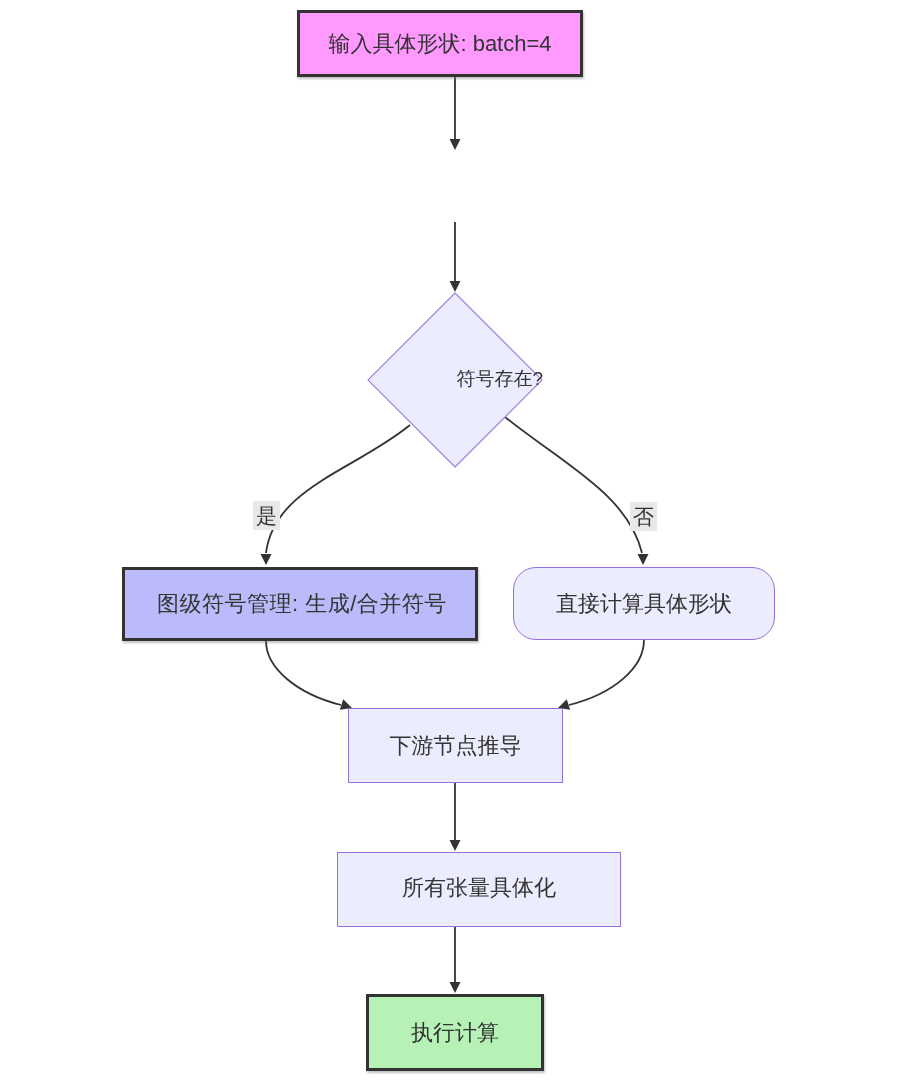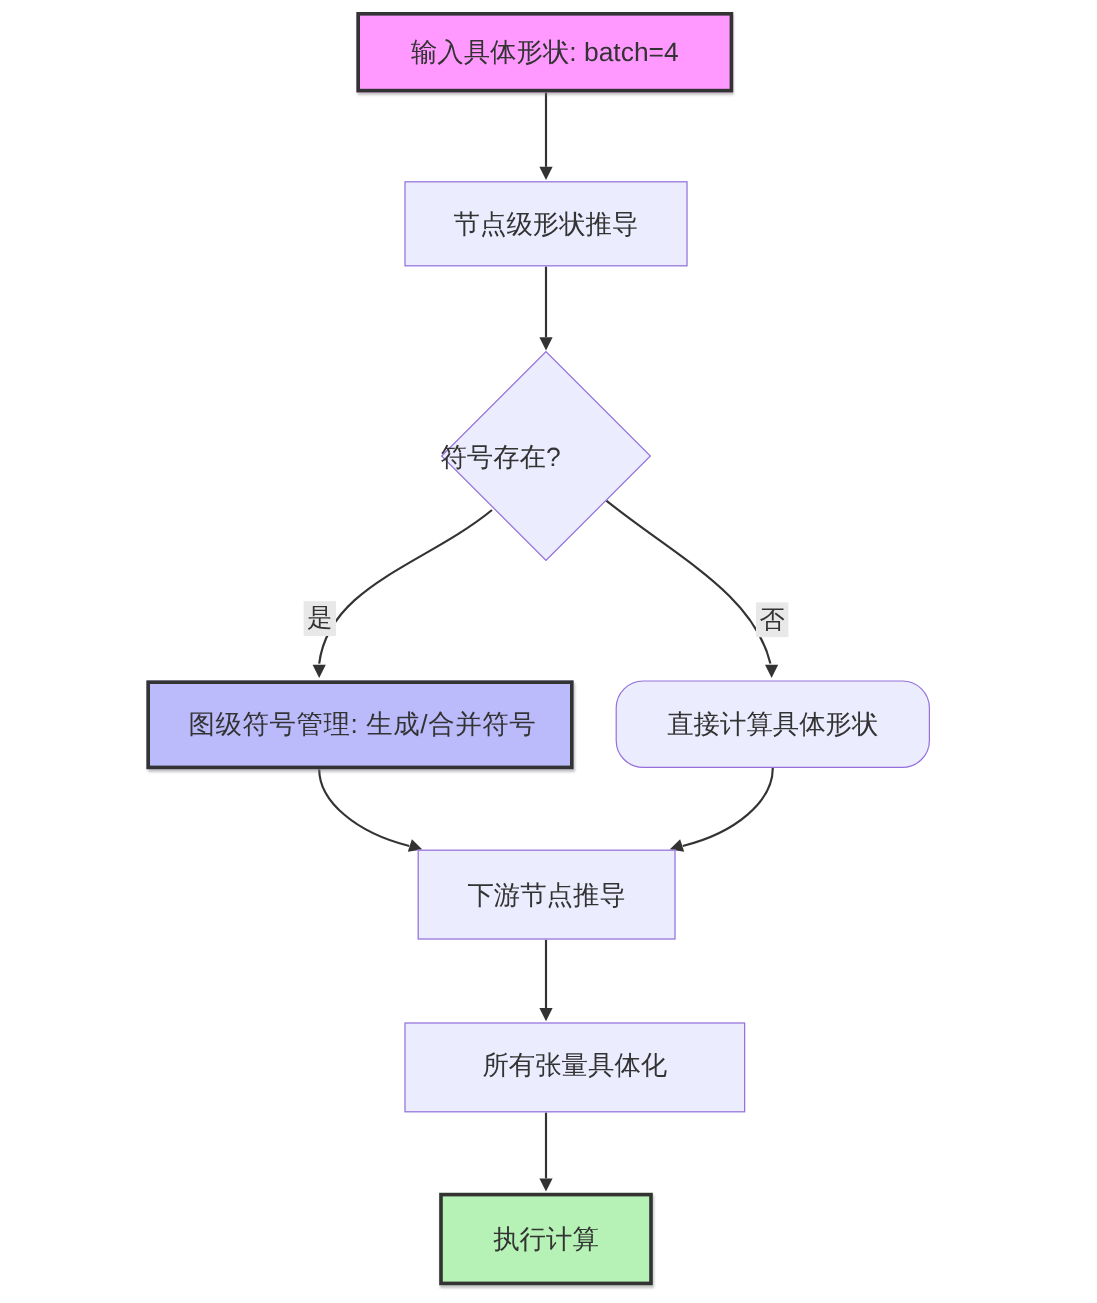--- a/index.html
+++ b/index.html
@@ -50,22 +50,22 @@
 
   .diamond-shape {
     position: absolute;
     box-sizing: border-box;
     background: #ececff;
     border: 1.5px solid #9370db;
     transform: rotate(45deg);
   }
   .diamond-label {
     position: absolute;
-    font-size: 22px;
-    text-align: left;
+    font-size: 19px;
+    text-align: right;
     white-space: nowrap;
   }
 
   .edge-label {
     position: absolute;
     background: #e8e8e8;
     color: #333333;
     font-size: 21px;
     line-height: 1.2;
     padding: 2px 3px;
@@ -98,27 +98,24 @@
     <path class="edge-path" d="M644,640 C644,668 613,694 569,705"></path>
     <polygon class="arrowhead" points="0,0 -11,-5.5 -11,5.5" transform="translate(558,708) rotate(162)"></polygon>
 
     <path class="edge-path" d="M455,783 L455,840"></path>
     <polygon class="arrowhead" points="0,0 -11,-5.5 -11,5.5" transform="translate(455,851) rotate(90)"></polygon>
 
     <path class="edge-path" d="M455,927 L455,982"></path>
     <polygon class="arrowhead" points="0,0 -11,-5.5 -11,5.5" transform="translate(455,993) rotate(90)"></polygon>
   </svg>
 
-  <div class="node node-strong fill-pink" style="left:297px; top:10px; width:314px; height:67px;">
+  <div class="node node-strong fill-pink" style="left:297px; top:10px; width:286px; height:67px;">
     <span>输入具体形状: batch=4</span>
   </div>
 
-  <div class="node node-soft" style="left:337px; top:151px; width:236px; height:71px;">
-    <span>节点级形状推导</span>
-  </div>
 
   <div class="diamond-shape" style="left:393px; top:318px; width:124px; height:124px;"></div>
   <div class="diamond-label" style="left:367px; top:366px; width:176px;">符号存在?</div>
 
   <div class="node node-strong fill-blue node-clip" style="left:89px; top:567px; width:356px; height:74px;">
     <span>图级符号管理: 生成/合并符号</span>
   </div>
 
   <div class="node node-soft" style="left:513px; top:567px; width:262px; height:73px;border-radius:23px;">
     <span>直接计算具体形状</span>

